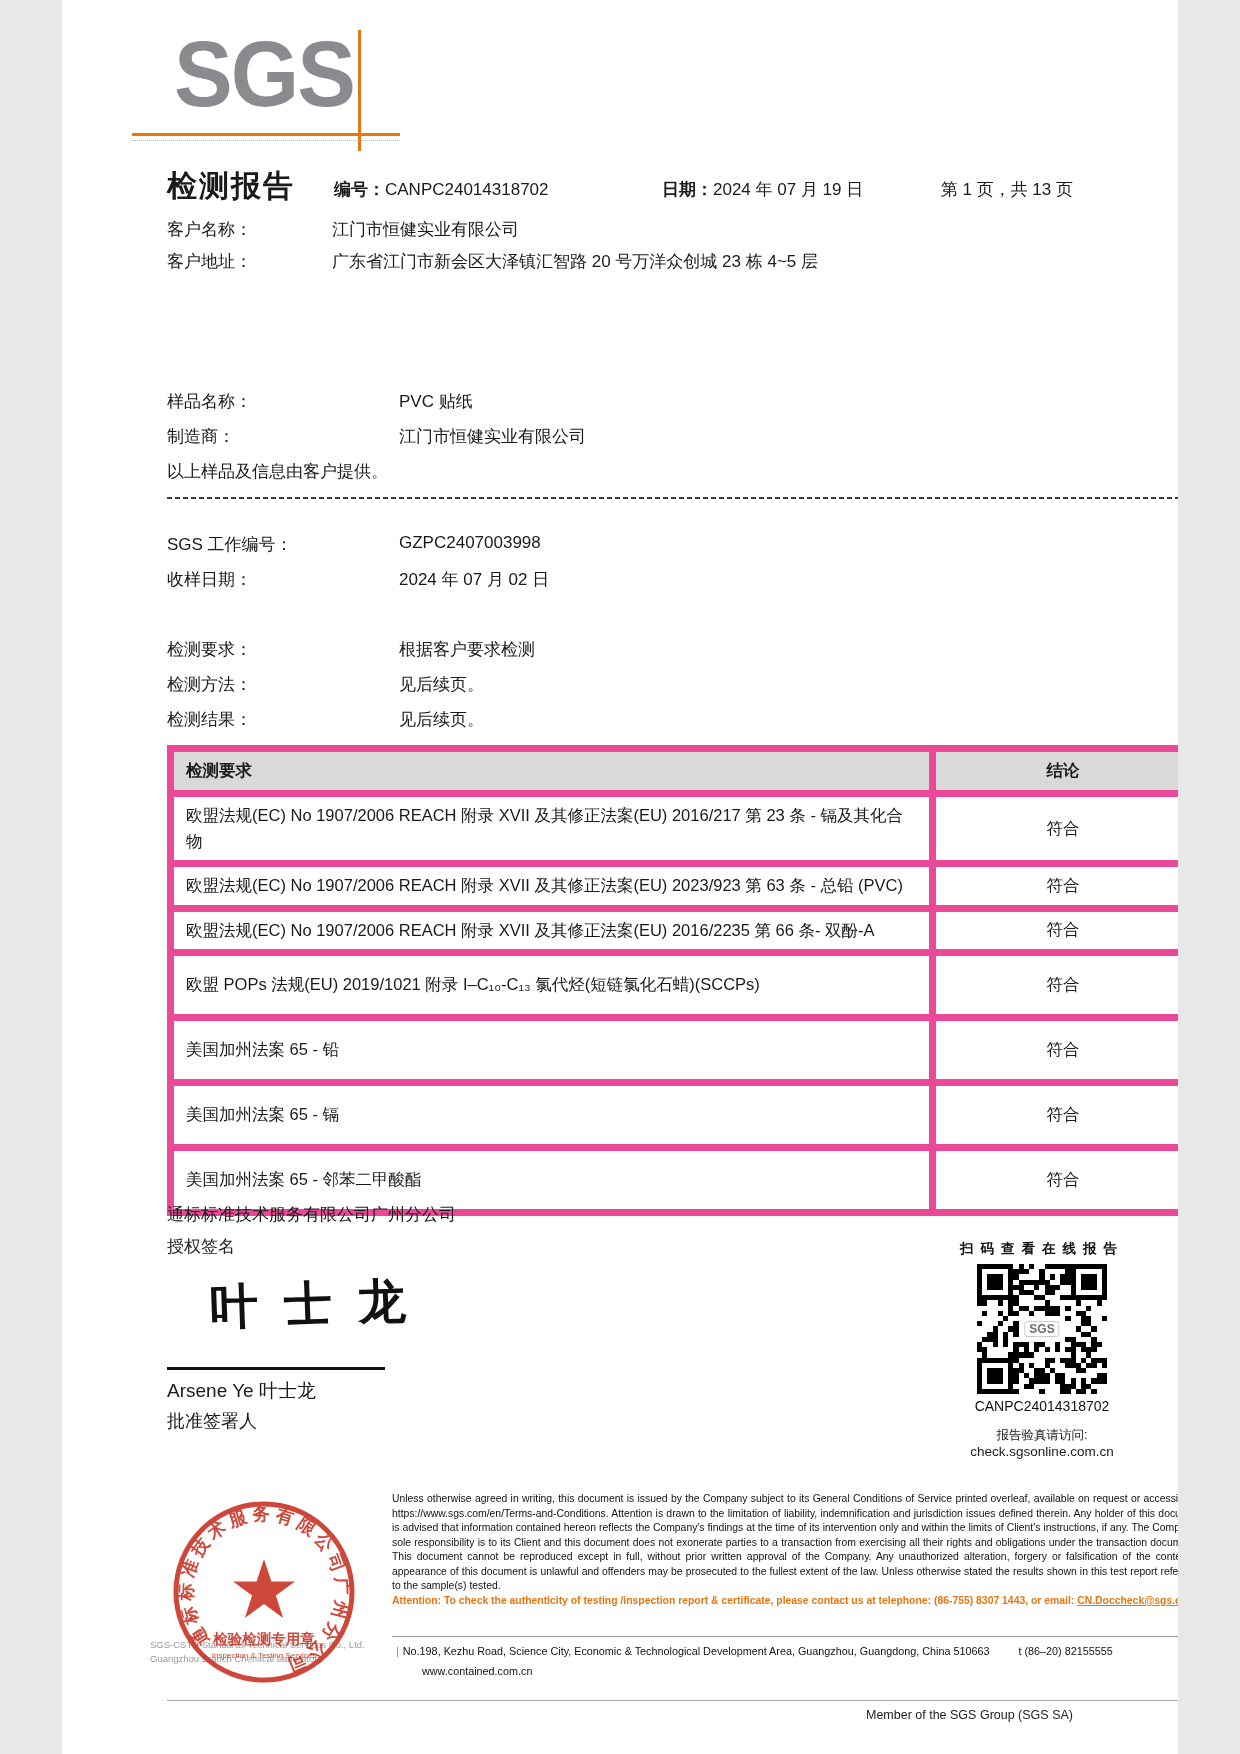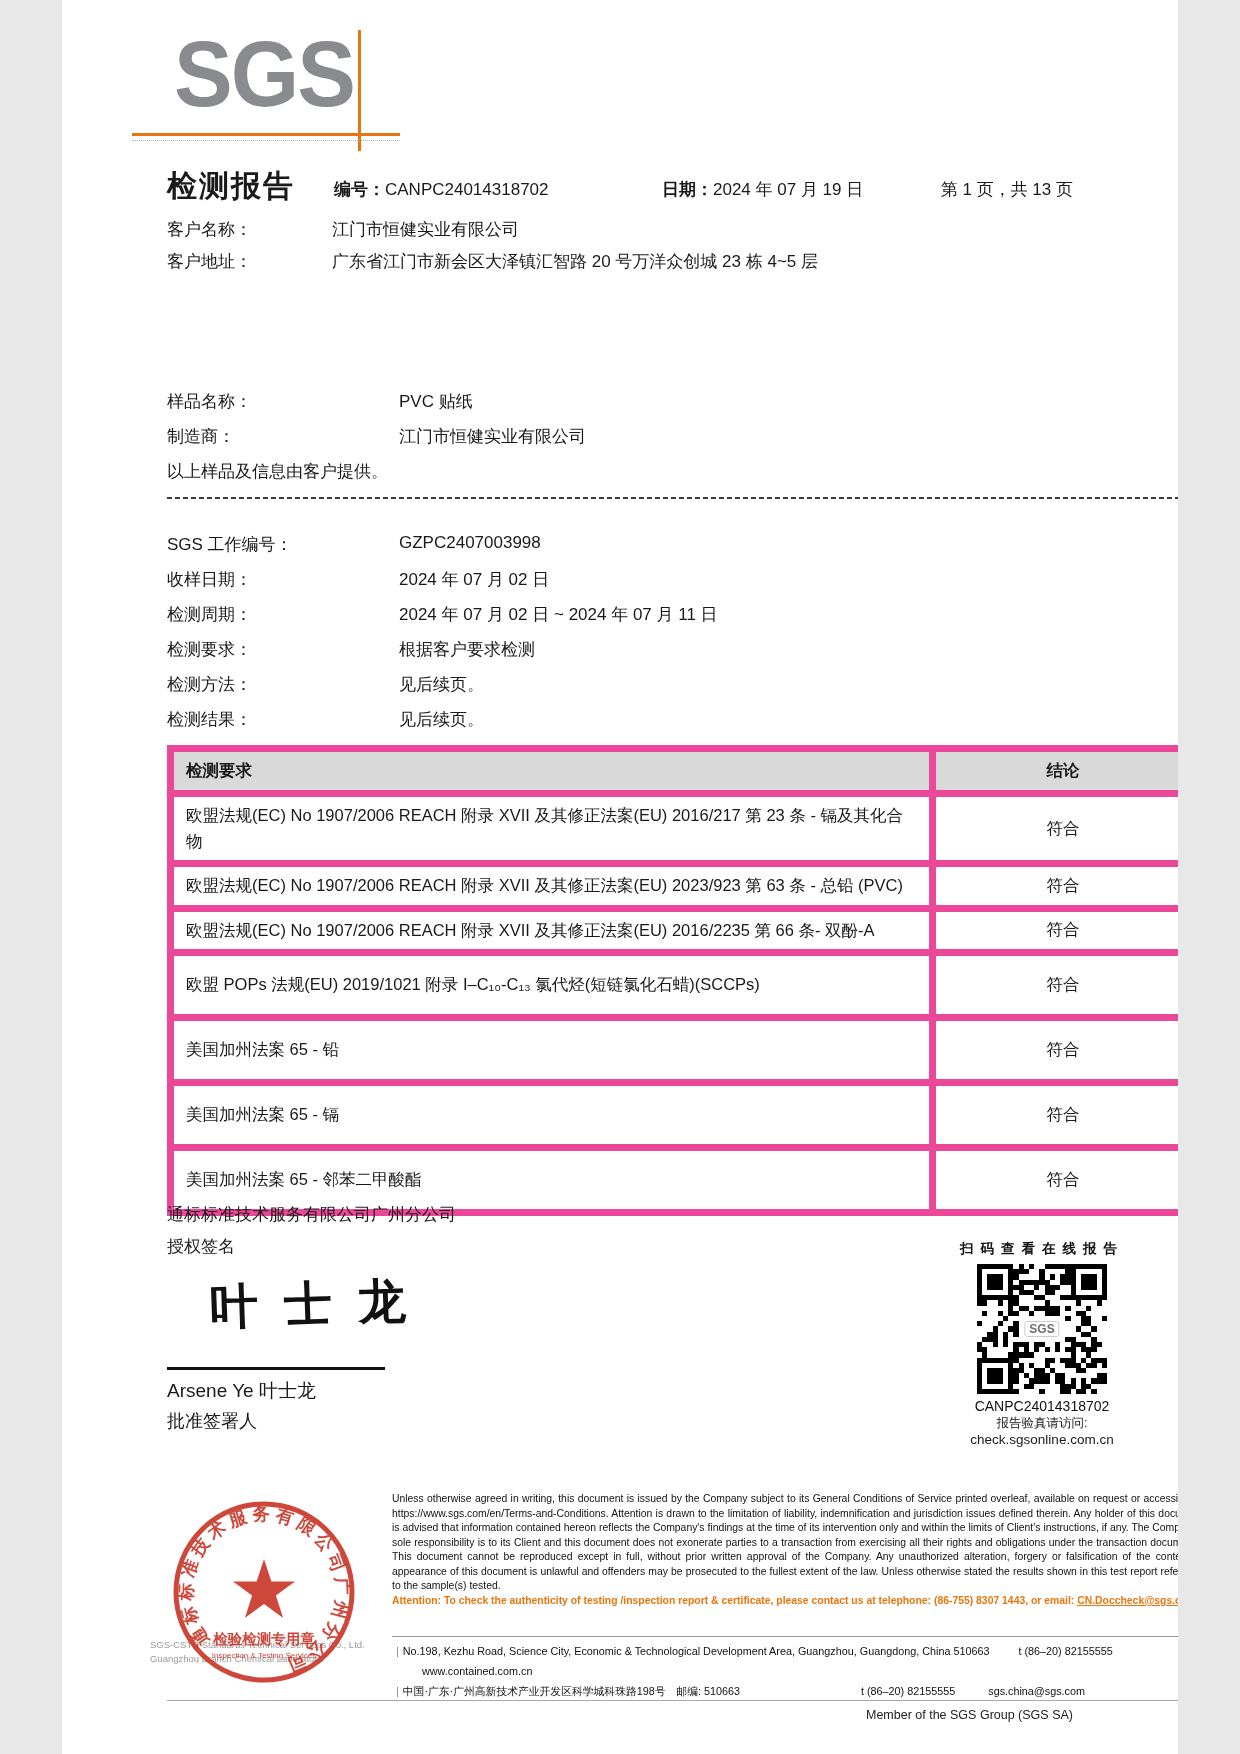--- a/index.html
+++ b/index.html
@@ -48,21 +48,21 @@
   .qr-caption{font-size:13.5px;font-weight:700;letter-spacing:7px;color:#111;}
   .qr-grid{position:relative;width:130px;height:130px;margin:6px auto 4px auto;
            display:grid;grid-template-columns:repeat(25,1fr);grid-template-rows:repeat(25,1fr);
            background:#fff;}
   .qr-cell{background:#fff;}
   .qr-cell.dark{background:#000;}
   .qr-label{position:absolute;left:50%;top:50%;transform:translate(-50%,-50%);
             background:#fff;border:1px solid #ccc;border-radius:3px;padding:0 4px;
             font-size:12px;font-weight:700;color:#6d6e71;}
   .qr-no{font-size:14px;color:#111;}
-  .qr-hint{font-size:12.5px;margin-top:1px;}
+  .qr-hint{font-size:12.5px;margin-top:13px;}
   .qr-url{font-size:13.5px;}
   
   .stamp-behind{position:absolute;left:88px;top:1638px;font-size:9.5px;color:#9a9a9a;line-height:1.5;width:250px;}
   .stamp{position:absolute;left:102px;top:1487px;width:200px;height:215px;opacity:.92;}
   .legal{position:absolute;left:330px;top:1492px;width:812px;font-size:10.4px;line-height:1.4;
          text-align:justify;color:#111;}
   .legal .link{text-decoration:underline;}
   .attention{color:#e8760e;font-weight:700;}
   .addr{position:absolute;left:330px;top:1636px;width:812px;font-size:10.8px;color:#111;
         border-top:1px solid #999;padding-top:5px;line-height:1.85;}
@@ -111,24 +111,20 @@
 
   <div class="dashes"></div>
 
   <div class="row" style="top:533px;">
     <span class="k">SGS 工作编号：</span>
     <span class="v2">GZPC2407003998</span>
   </div>
   <div class="row" style="top:568px;">
     <span class="k">收样日期：</span>
     <span class="v2">2024 年 07 月 02 日</span>
-  </div>
-  <div class="row" style="top:603px;">
-    <span class="k">检测周期：</span>
-    <span class="v2">2024 年 07 月 02 日 ~ 2024 年 07 月 11 日</span>
   </div>
   <div class="row" style="top:638px;">
     <span class="k">检测要求：</span>
     <span class="v2">根据客户要求检测</span>
   </div>
   <div class="row" style="top:673px;">
     <span class="k">检测方法：</span>
     <span class="v2">见后续页。</span>
   </div>
   <div class="row" style="top:708px;">
@@ -837,23 +833,18 @@
     <span>Unless otherwise agreed in writing, this document is issued by the Company subject to its General Conditions of Service printed overleaf, available on request or accessible at https://www.sgs.com/en/Terms-and-Conditions. Attention is drawn to the limitation of liability, indemnification and jurisdiction issues defined therein. Any holder of this document is advised that information contained hereon reflects the Company's findings at the time of its intervention only and within the limits of Client's instructions, if any. The Company's sole responsibility is to its Client and this document does not exonerate parties to a transaction from exercising all their rights and obligations under the transaction documents. This document cannot be reproduced except in full, without prior written approval of the Company. Any unauthorized alteration, forgery or falsification of the content or appearance of this document is unlawful and offenders may be prosecuted to the fullest extent of the law. Unless otherwise stated the results shown in this test report refer only to the sample(s) tested.</span><br>
     <span class="attention">Attention: To check the authenticity of testing /inspection report &amp; certificate, please contact us at telephone: (86-755) 8307 1443, or email: </span><span class="attention link">CN.Doccheck@sgs.com</span>
   </div>
 
   <div class="addr">
     <div>
       <span class="bar">|</span><span class="seg">No.198, Kezhu Road, Science City, Economic &amp; Technological Development Area, Guangzhou, Guangdong, China 510663</span>
       <span class="tel">t (86–20) 82155555</span>
       <span class="site">www.contained.com.cn</span>
     </div>
-    <div>
-      <span class="bar">|</span><span class="seg">中国·广东·广州高新技术产业开发区科学城科珠路198号　邮编: 510663</span>
-      <span class="tel" style="margin-left:118px;">t (86–20) 82155555</span>
-      <span class="site">sgs.china@sgs.com</span>
-    </div>
   </div>
 
   <div class="member-line"></div>
   <div class="member">Member of the SGS Group (SGS SA)</div>
 
 </div>
 
 </body></html>

